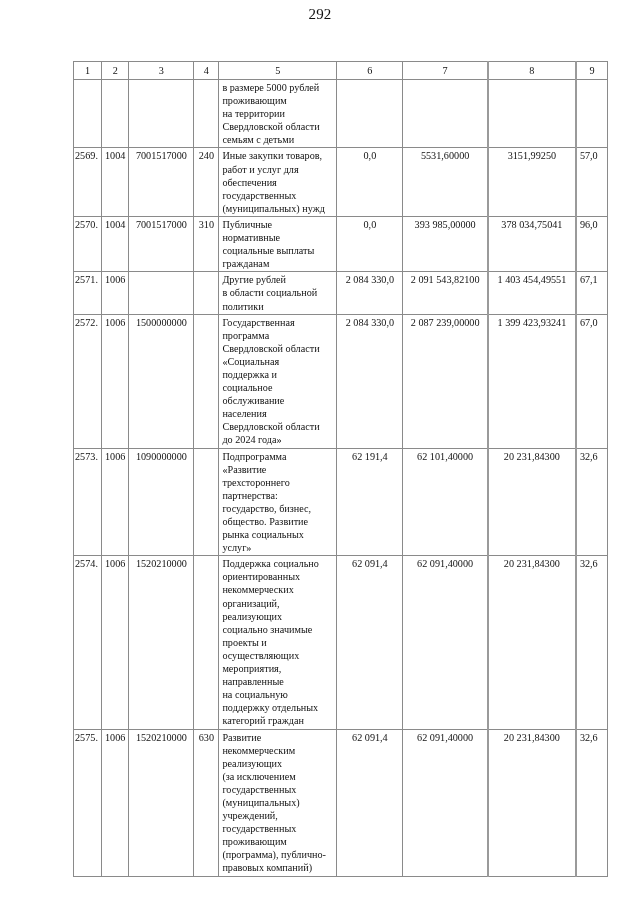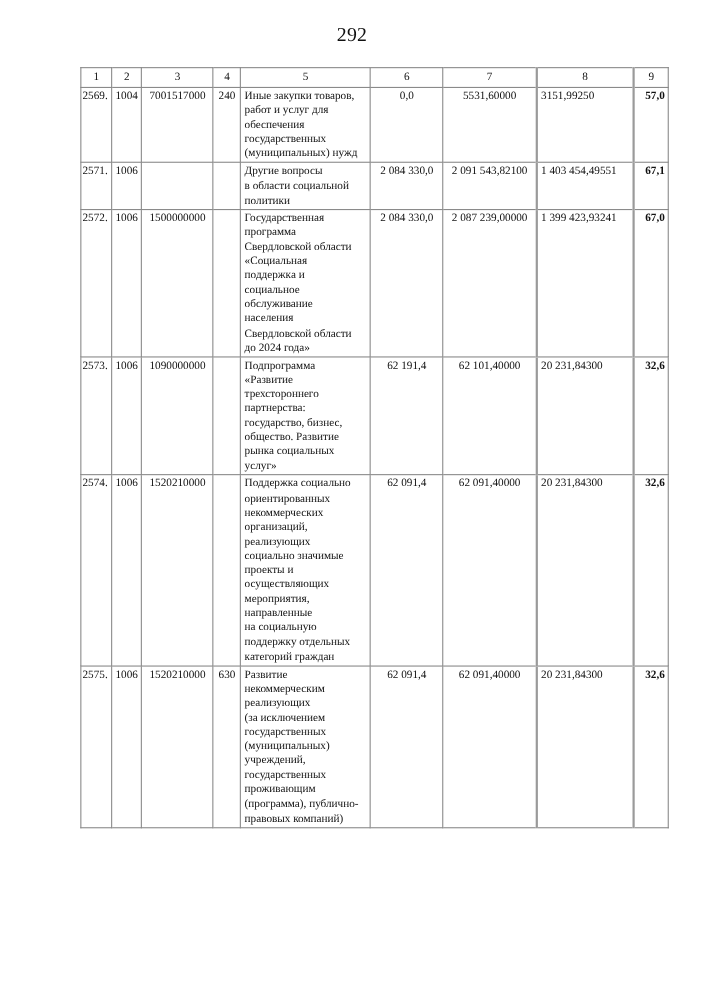--- a/index.html
+++ b/index.html
@@ -10,25 +10,25 @@
     body {
       width: 640px;
       height: 905px;
       position: relative;
       font-family: "Liberation Serif", "DejaVu Serif", serif;
       color: #111111;
       overflow: hidden;
     }
     .page-number {
       position: absolute;
-      top: 21px;
+      top: 6px;
       left: 0;
       width: 640px;
       text-align: center;
-      font-size: 18px;
+      font-size: 15px;
       letter-spacing: 0.2px;
     }
     table.budget {
       position: absolute;
       top: 61px;
       left: 73px;
       border-collapse: collapse;
       table-layout: fixed;
       font-size: 10.2px;
       line-height: 13.1px;
@@ -45,22 +45,22 @@
       padding: 2px 2px 1px 2px;
       height: 14px;
     }
     td.c1 { text-align: left; padding-left: 1px !important; }
     td.c2 { text-align: center; }
     td.c3 { text-align: center; }
     td.c4 { text-align: center; }
     td.c5 { text-align: left; white-space: normal !important; }
     td.c6 { text-align: center; }
     td.c7 { text-align: center; }
-    td.c8 { text-align: left; }
-    td.c9 { text-align: right; font-weight: bold; }
+    td.c8 { text-align: center; }
+    td.c9 { text-align: left; }
     td.thick-left { border-left: 2px solid #9a9a9a !important; }
     .line { display: block; white-space: nowrap; }
   </style>
 </head>
 <body>
 
 <div class="page-number">292</div>
 
 <table class="budget">
   <colgroup>
@@ -79,44 +79,77 @@
       <td>1</td>
       <td>2</td>
       <td>3</td>
       <td>4</td>
       <td>5</td>
       <td>6</td>
       <td>7</td>
       <td class="thick-left">8</td>
       <td class="thick-left">9</td>
     </tr>
+  <tr>
+        <td class="c1"></td>
+        <td class="c2"></td>
+        <td class="c3"></td>
+        <td class="c4"></td>
+        <td class="c5">
+          <span class="line">в размере 5000 рублей</span>
+          <span class="line">проживающим</span>
+          <span class="line">на территории</span>
+          <span class="line">Свердловской области</span>
+          <span class="line">семьям с детьми</span>
+        </td>
+        <td class="c6"></td>
+        <td class="c7"></td>
+        <td class="c8 thick-left"></td>
+        <td class="c9 thick-left"></td>
+      </tr>
       <tr>
         <td class="c1">2569.</td>
         <td class="c2">1004</td>
         <td class="c3">7001517000</td>
         <td class="c4">240</td>
         <td class="c5">
           <span class="line">Иные закупки товаров,</span>
           <span class="line">работ и услуг для</span>
           <span class="line">обеспечения</span>
           <span class="line">государственных</span>
           <span class="line">(муниципальных) нужд</span>
         </td>
         <td class="c6">0,0</td>
         <td class="c7">5531,60000</td>
         <td class="c8 thick-left">3151,99250</td>
         <td class="c9 thick-left">57,0</td>
       </tr>
       <tr>
+        <td class="c1">2570.</td>
+        <td class="c2">1004</td>
+        <td class="c3">7001517000</td>
+        <td class="c4">310</td>
+        <td class="c5">
+          <span class="line">Публичные</span>
+          <span class="line">нормативные</span>
+          <span class="line">социальные выплаты</span>
+          <span class="line">гражданам</span>
+        </td>
+        <td class="c6">0,0</td>
+        <td class="c7">393 985,00000</td>
+        <td class="c8 thick-left">378 034,75041</td>
+        <td class="c9 thick-left">96,0</td>
+      </tr>
+      <tr>
         <td class="c1">2571.</td>
         <td class="c2">1006</td>
         <td class="c3"></td>
         <td class="c4"></td>
         <td class="c5">
-          <span class="line">Другие вопросы</span>
+          <span class="line">Другие рублей</span>
           <span class="line">в области социальной</span>
           <span class="line">политики</span>
         </td>
         <td class="c6">2 084 330,0</td>
         <td class="c7">2 091 543,82100</td>
         <td class="c8 thick-left">1 403 454,49551</td>
         <td class="c9 thick-left">67,1</td>
       </tr>
       <tr>
         <td class="c1">2572.</td>

